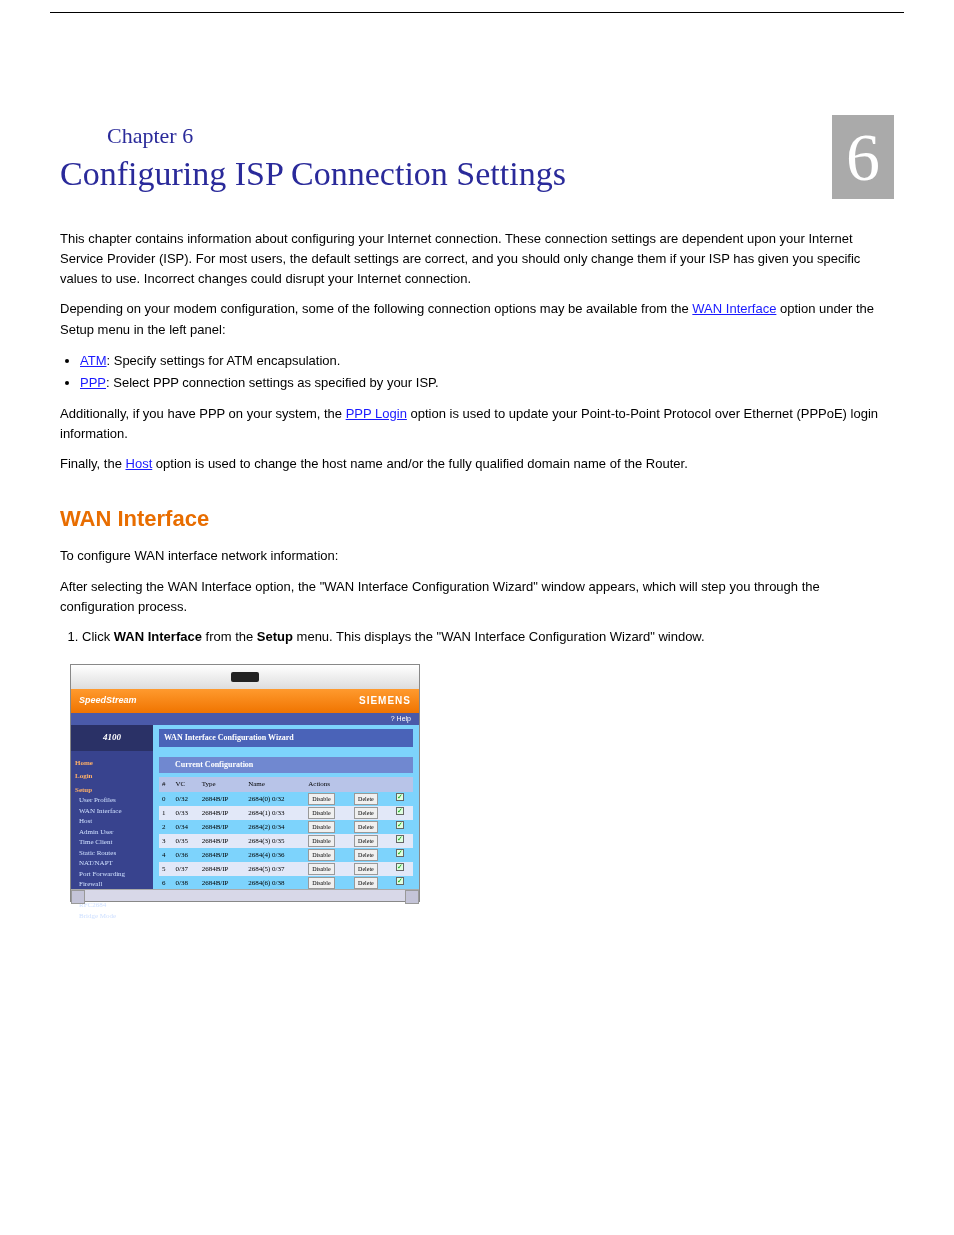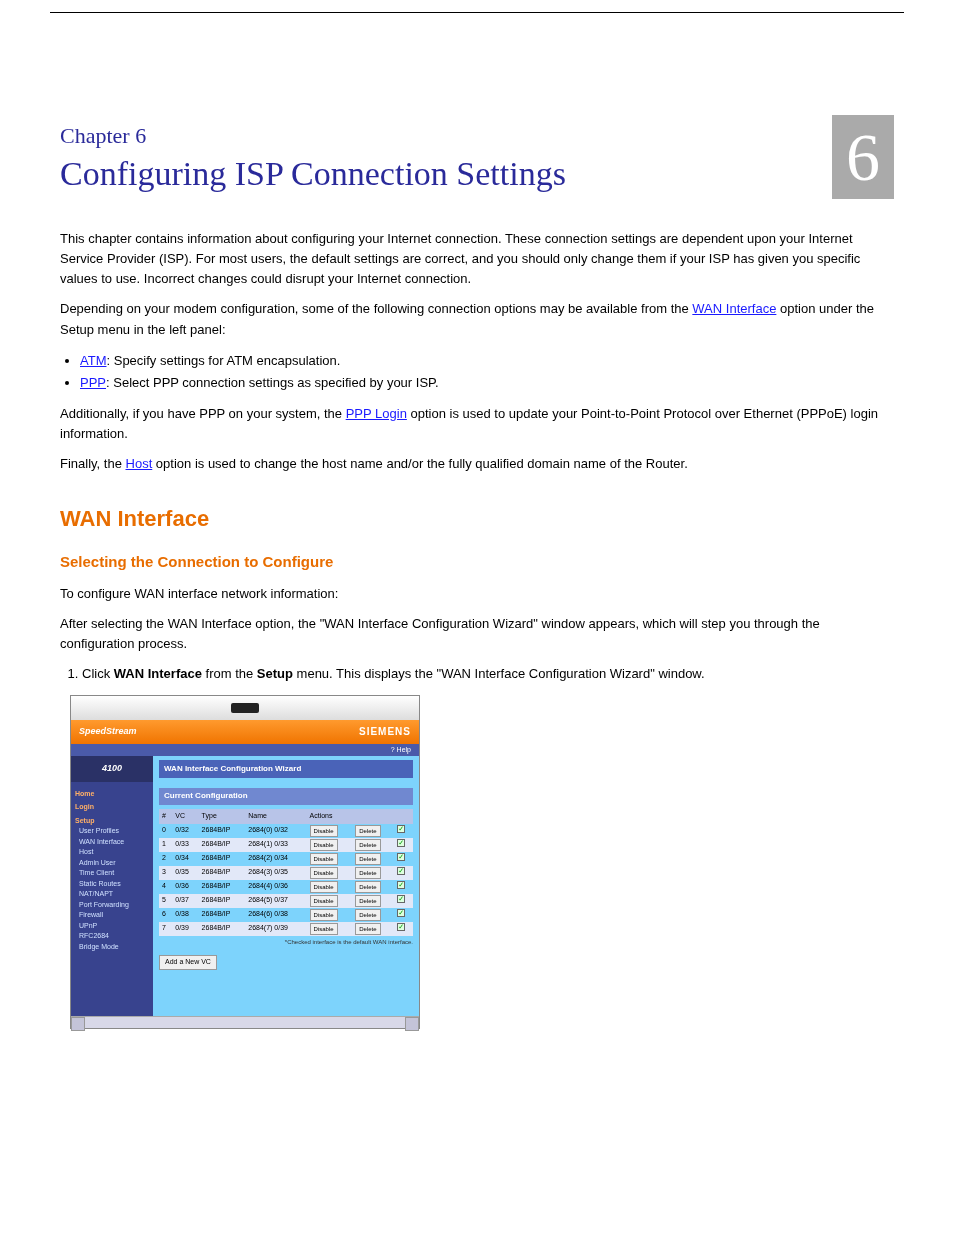--- a/index.html
+++ b/index.html
@@ -1,49 +1,49 @@
 <!DOCTYPE html>
 <html><head>
 <meta charset="utf-8">
 <style>
   * { box-sizing: border-box; margin: 0; padding: 0; }
   body { font-family: Arial, Helvetica, sans-serif; background: #fff; color: #000; width: 954px; margin: 0 auto; position: relative; }
   .page { padding: 60px 60px 40px 60px; }
   .top-rule { border-top: 1px solid #000; margin: 12px 50px 50px 50px; }
   .chapter-head { position: relative; }
-  .chapter-label { font-size: 22px; color: #2a2a9a; font-family: Georgia, 'Times New Roman', serif; font-weight: 500; }
+  .chapter-label { font-size: 22px; color: #2a2a9a; font-family: Georgia, 'Times New Roman', serif; font-weight: 500; margin-left: 47px; }
   .chapter-title { font-size: 34px; color: #2a2a9a; font-family: Georgia, 'Times New Roman', serif; font-weight: 500; margin-top: 6px; }
   .chapter-number-badge { position: absolute; top: -8px; right: 0; width: 62px; height: 84px; background: #aaa; color: #fff; font-family: Georgia, 'Times New Roman', serif; font-size: 68px; text-align: center; line-height: 84px; }
   .body-text { font-size: 13px; line-height: 1.55; margin-top: 36px; }
   .body-text p { margin-bottom: 10px; }
   .bullets { margin: 4px 0 10px 0; }
   .bullets li { list-style: disc; margin-left: 20px; font-size: 13px; color: #000; line-height: 1.7; }
   .bullets li .link { color: #1a1aff; text-decoration: underline; }
   .bullets li .desc { color: #000; }
   .section-h { font-size: 22px; color: #e86d00; font-weight: bold; margin-top: 28px; margin-bottom: 8px; font-family: Arial, sans-serif;}
   .section-sub { font-size: 15px; color: #e86d00; font-weight: bold; margin-top: 14px; margin-bottom: 6px; }
   .step-list { margin-top: 8px; }
   .step-list li { list-style: decimal; margin-left: 22px; font-size: 13px; line-height: 1.6; margin-bottom: 6px;}
   
-  .screenshot { width: 350px; margin: 10px 0 0 10px; border: 1px solid #888; font-size: 8px; font-family: Verdana, Arial, sans-serif; position: relative; background: #e8e8f0; }
+  .screenshot { width: 350px; margin: 16px 0 0 10px; border: 1px solid #888; font-size: 8px; font-family: Verdana, Arial, sans-serif; position: relative; background: #e8e8f0; }
   .ss-topbar { background: linear-gradient(#ff9a2e,#f07400); height: 24px; display:flex; align-items:center; justify-content:space-between; padding: 0 8px; }
   .ss-brand { color: #fff; font-style: italic; font-weight: bold; font-size: 9px; }
   .ss-siemens { color: #fff; font-weight: bold; font-size: 10px; letter-spacing: 1px;}
   .ss-helpbar { background: #4a5aa9; height: 12px; text-align: right; color:#fff; font-size:7px; padding-right:8px; line-height:12px;}
-  .ss-body { display: flex; height: 260px; }
+  .ss-body { display: flex; height: 164px; font-family: Liberation Serif, serif; }
   .ss-sidebar { width: 82px; background: #38438e; color: #fff; padding: 0 0 0 0; position: relative; }
   .ss-model { background: #2a3166; color:#fff; text-align:center; font-style: italic; font-weight:bold; font-size: 9px; padding: 6px 0; }
   .ss-thumb { height: 24px; background: linear-gradient(#fff,#ddd); display:flex; align-items:center; justify-content:center;}
   .ss-thumb-inner { width: 28px; height: 10px; background:#222; border-radius:2px; }
   .ss-nav { font-size: 7px; padding: 4px 4px; line-height: 1.5; }
   .ss-nav .top { color: #ffb067; font-weight: bold; margin-top:3px;}
   .ss-nav .sub { color: #cfe0ff; margin-left: 4px; }
   .ss-main { flex: 1; background: #7dd3fc; padding: 4px 6px; position:relative; overflow:hidden;}
   .ss-h1 { background: #4a63b8; color:#fff; font-weight:bold; font-size: 8px; padding: 3px 5px; }
-  .ss-h2 { background: #7088d0; color:#fff; font-weight:bold; font-size: 8px; padding: 2px 5px; margin-top: 10px; }
+  .ss-h2 { background: #7088d0; color:#fff; font-weight:bold; font-size: 8px; padding: 2px 16px; margin-top: 10px; }
   .ss-table { width: 100%; border-collapse: collapse; margin-top: 4px; font-size: 7px;}
   .ss-table th { background: #b8c4e8; font-weight:normal; padding: 2px 3px; text-align:left;}
   .ss-table td { padding: 1px 3px; }
   .ss-table tr.alt { background: #e2e8f8; }
   .ss-btn { border: 1px solid #999; background:#f0f0f0; font-size:6px; padding: 0 3px; display:inline-block; line-height:10px;}
   .ss-chk { width:8px; height:8px; border:1px solid #666; display:inline-block; background:#dfffe0; position:relative;}
   .ss-chk::after { content:"✓"; color:#090; font-size:7px; position:absolute; top:-2px; left:0;}
   .ss-foot { font-size:6px; text-align:right; color:#333; margin-top:2px;}
   .ss-addbtn { border:1px solid #999; background:#f0f0f0; font-size:7px; padding:1px 5px; margin-top:8px; display:inline-block;}
   .ss-scroll-h { height:12px; background:#d8d8e8; border-top:1px solid #aaa; position:relative;}
@@ -73,21 +73,20 @@
       <li><span class="link">PPP</span><span class="desc">: Select PPP connection settings as specified by your ISP.</span></li>
     </ul>
     <p>
       <span>Additionally, if you have PPP on your system, the </span><span class="link" style="color:#1a1aff;text-decoration:underline">PPP Login</span><span> option is used to update your Point-to-Point Protocol over Ethernet (PPPoE) login information.</span>
     </p>
     <p>
       <span>Finally, the </span><span class="link" style="color:#1a1aff;text-decoration:underline">Host</span><span> option is used to change the host name and/or the fully qualified domain name of the Router.</span>
     </p>
 
     <div class="section-h">WAN Interface</div>
-    <div class="section-sub">Selecting the Connection to Configure</div>
     <p style="margin-top:10px;">To configure WAN interface network information:</p>
     <p>After selecting the WAN Interface option, the "WAN Interface Configuration Wizard" window appears, which will step you through the configuration process.</p>
     <ol class="step-list">
       <li>
         <span>Click </span><b>WAN Interface</b><span> from the </span><b>Setup</b><span> menu. This displays the "WAN Interface Configuration Wizard" window.</span>
       </li>
     </ol>
 
     <div class="screenshot">
       <div class="ss-thumb">

